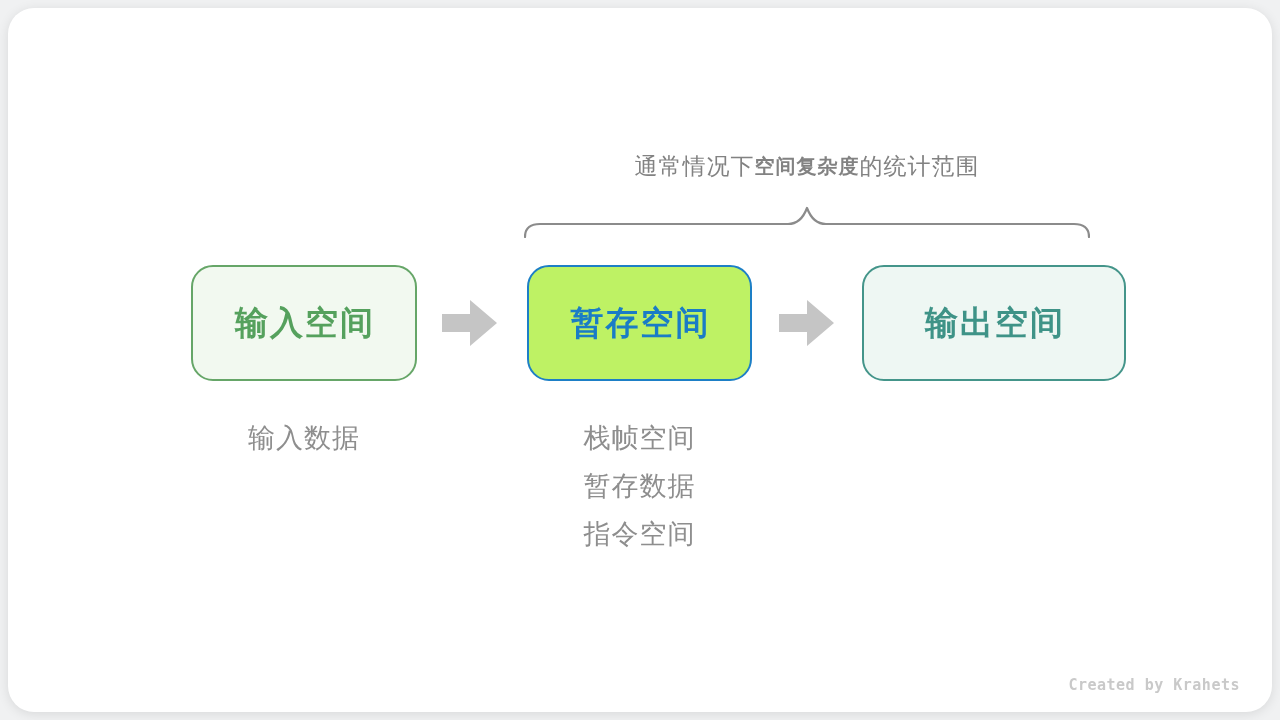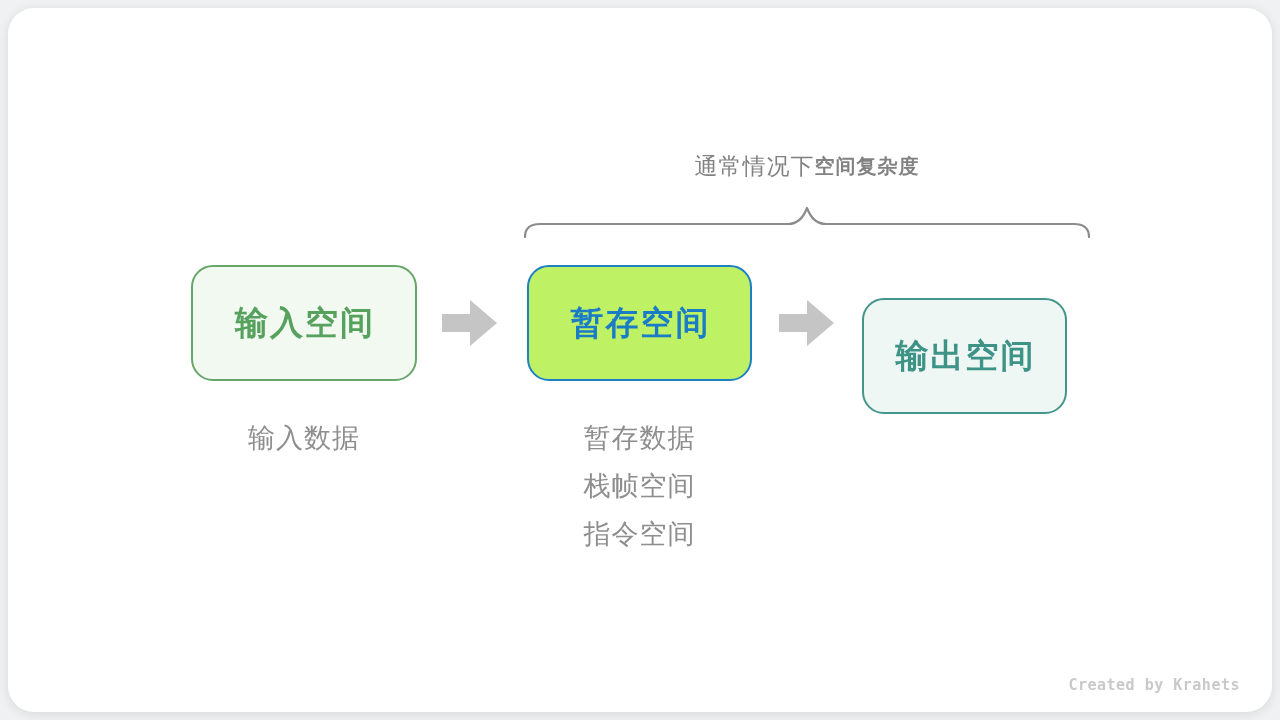--- a/index.html
+++ b/index.html
@@ -43,21 +43,21 @@
     box-sizing: border-box;
     display: flex; align-items: center; justify-content: center;
   }
   .node-label {
     font-size: 33px; font-weight: 800;
     letter-spacing: 2px; margin-right: -2px;
     white-space: nowrap;
   }
   .node-input  { left: 191px;  width: 226px; }
   .node-temp   { left: 527px;  width: 225px; }
-  .node-output { left: 862px;  width: 205px; margin-top: 33px; }
+  .node-output { left: 862px;  width: 264px; }
   
   .arrow {
     position: absolute;
     top: 299px; width: 56px; height: 48px;
   }
   .arrow-1 { left: 442px; }
   .arrow-2 { left: 779px; }
   
   .caption {
     position: absolute;
@@ -82,20 +82,21 @@
 </style>
 </head>
 <body>
 
 <div class="stage">
   <div class="card"></div>
 
   <div class="title" style="color: rgb(130, 130, 130);">
     <span class="t-reg">通常情况下</span>
     <span class="t-hl">空间复杂度</span>
+    <span class="t-reg">的统计范围</span>
   </div>
 
   <svg class="brace" viewBox="0 0 566 34" preserveAspectRatio="none" style="color: rgb(139, 139, 139);">
     <path d="M 1 33 Q 1 20 16 20 L 264 20 Q 277 20 283 4 Q 289 20 302 20 L 550 20 Q 565 20 565 33" fill="none" stroke="currentColor" stroke-width="2.2" stroke-linecap="round" stroke-linejoin="round"></path>
   </svg>
 
   <div class="node node-input" style="color: rgb(85, 161, 93); border-color: rgb(102, 166, 104); background: rgb(242, 249, 240);">
     <span class="node-label">输入空间</span>
   </div>
 
@@ -113,20 +114,20 @@
 
   <div class="node node-output" style="color: rgb(62, 147, 135); border-color: rgb(68, 149, 138); background: rgb(238, 247, 243);">
     <span class="node-label">输出空间</span>
   </div>
 
   <div class="caption caption-input" style="color: rgb(142, 142, 142);">
     <div>输入数据</div>
   </div>
 
   <div class="caption caption-temp" style="color: rgb(142, 142, 142);">
+    <div>栈帧空间</div>
     <div>暂存数据</div>
-    <div>栈帧空间</div>
     <div>指令空间</div>
   </div>
 
 
   <div class="watermark" style="color: rgb(201, 201, 201); font-weight: bold;">Created by Krahets</div>
 </div>
 
 </body></html>

